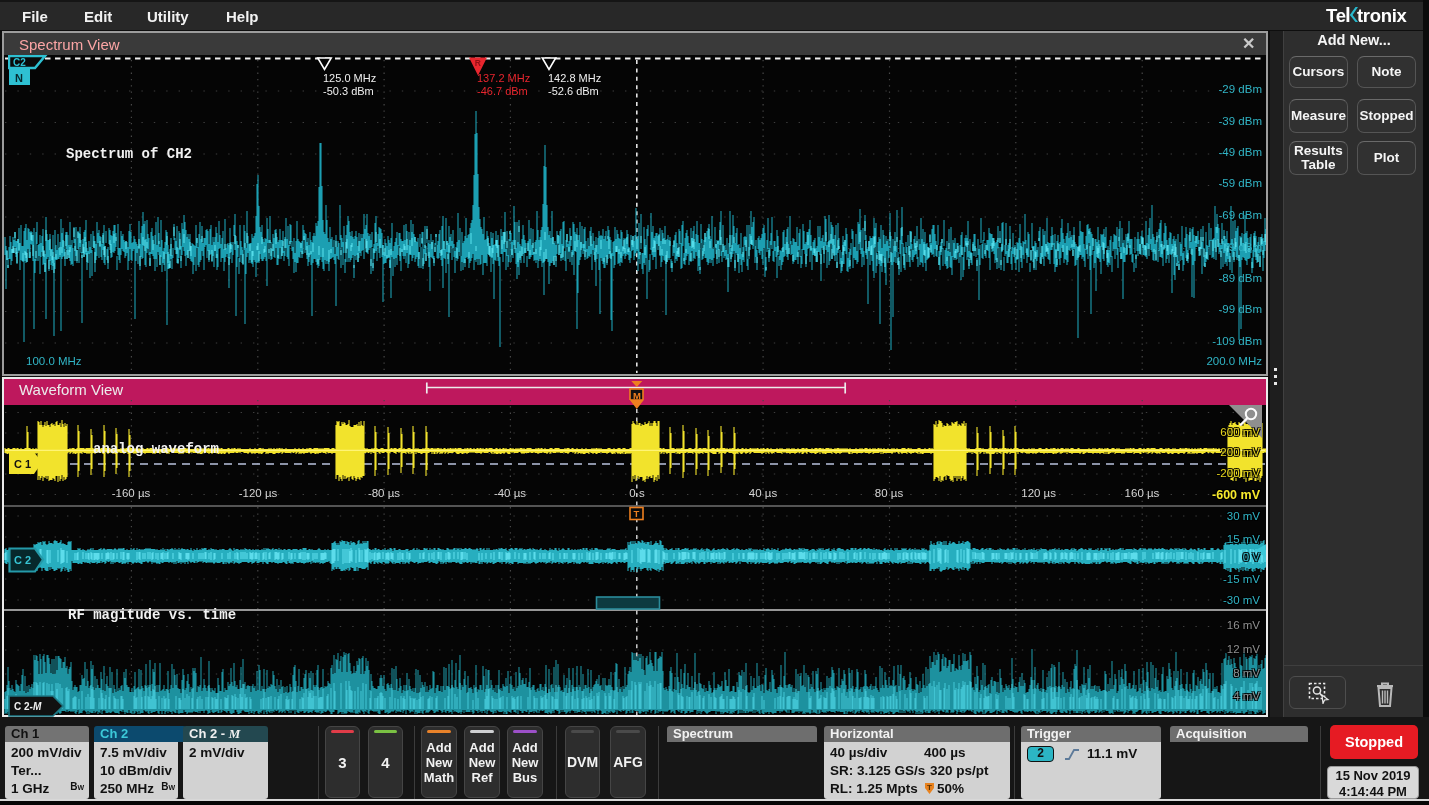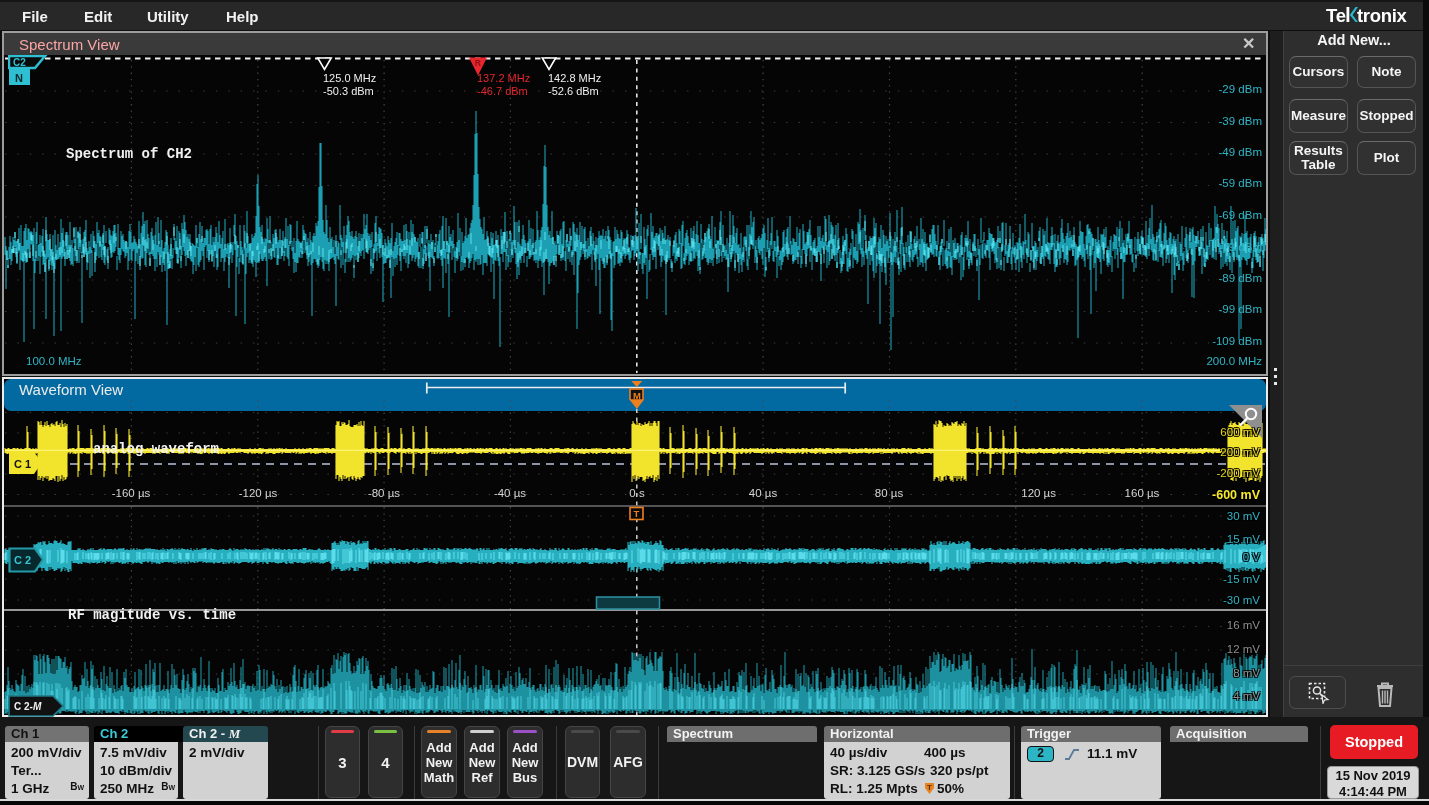--- a/index.html
+++ b/index.html
@@ -59,21 +59,21 @@
     <div class="abs" style="right:4px;top:176px;color:#31b5c6;font-size:11.5px;">-69 dBm</div>
     <div class="abs" style="right:4px;top:208px;color:#31b5c6;font-size:11.5px;">-79 dBm</div>
     <div class="abs" style="right:4px;top:239px;color:#31b5c6;font-size:11.5px;">-89 dBm</div>
     <div class="abs" style="right:4px;top:270px;color:#31b5c6;font-size:11.5px;">-99 dBm</div>
     <div class="abs" style="right:4px;top:302px;color:#31b5c6;font-size:11.5px;">-109 dBm</div>
   <div class="abs" style="left:22px;top:322px;color:#31b5c6;font-size:11.5px;">100.0 MHz</div>
   <div class="abs" style="right:4px;top:322px;color:#31b5c6;font-size:11.5px;">200.0 MHz</div>
 </div>
 
 <div class="abs" style="left:2px;top:377px;width:1266px;height:340px;border:2px solid #ececec;background:#050505;">
-  <div class="abs" style="left:0;top:0;width:1262px;height:32px;background:#0369a1;border-radius:7px;">
+  <div class="abs" style="left:0;top:0;width:1262px;height:26px;background:#be185d;">
     <span class="abs" style="left:15px;top:2px;color:#ececec;font-size:15px;">Waveform View</span>
     <svg class="abs" style="left:0;top:0;" width="1262" height="21">
       <path d="M422 8.5 h420" stroke="#ececec" stroke-width="1.7" fill="none"></path>
       <path d="M422.8 3.5 v11 M841.2 3.5 v11" stroke="#ececec" stroke-width="1.7" fill="none"></path>
       <polygon points="627.3,2 638.3,2 632.8,8" fill="#ee7f1f"></polygon>
       <rect x="626" y="10" width="13" height="11" fill="#111" stroke="#ee7f1f" stroke-width="1.6"></rect>
       <text x="629" y="19.5" fill="#ee7f1f" font-size="9.5" font-weight="bold">M</text>
     </svg>
   </div>
   <svg class="abs" style="left:0;top:21px;" width="1262" height="315">
@@ -188,21 +188,21 @@
 <div class="abs" style="left:1423px;top:0;width:6px;height:805px;background:#0b0b0b;"></div>
 
 <div class="abs" style="left:0;top:717px;width:1429px;height:88px;background:#161616;">
 <div class="abs" style="left:5px;top:9px;width:84px;height:16px;background:#737373;color:#111;font-size:13px;font-weight:bold;padding:0 0 12px 6px;line-height:16px;border-radius:3px 3px 0 0;">Ch 1</div>
     <div class="abs" style="left:5px;top:25px;width:84px;height:57px;background:#d2d2d2;border-radius:0 0 3px 3px;color:#111;font-size:13.5px;font-weight:bold;">
       <div class="abs" style="left:6px;top:3px;white-space:nowrap;">200 mV/div</div>
       <div class="abs" style="left:6px;top:21px;white-space:nowrap;">Ter...</div>
       <div class="abs" style="left:6px;top:39px;white-space:nowrap;">1 GHz</div>
       <div class="abs" style="right:5px;top:39px;font-size:10px;">B<span style="font-size:7px;">W</span></div>
     </div>
-    <div class="abs" style="left:94px;top:9px;width:92px;height:16px;background:#000000;color:#3cc9d9;font-size:13px;font-weight:bold;padding:0 0 0 6px;line-height:16px;border-radius:3px 3px 0 0;">Ch 2</div>
+    <div class="abs" style="left:94px;top:9px;width:92px;height:16px;background:#0c4a6e;color:#3cc9d9;font-size:13px;font-weight:bold;padding:0 0 0 6px;line-height:16px;border-radius:3px 3px 0 0;">Ch 2</div>
     <div class="abs" style="left:94px;top:25px;width:84px;height:57px;background:#d2d2d2;border-radius:0 0 3px 3px;color:#111;font-size:13.5px;font-weight:bold;">
       <div class="abs" style="left:6px;top:3px;white-space:nowrap;">7.5 mV/div</div>
       <div class="abs" style="left:6px;top:21px;white-space:nowrap;">10 dBm/div</div>
       <div class="abs" style="left:6px;top:39px;white-space:nowrap;">250 MHz</div>
       <div class="abs" style="right:3px;top:39px;font-size:10px;">B<span style="font-size:7px;">W</span></div>
     </div>
     <div class="abs" style="left:183px;top:9px;width:85px;height:16px;background:#234850;color:#f0f0f0;font-size:13px;font-weight:bold;padding:0 0 0 6px;line-height:16px;border-radius:3px 3px 0 0;">Ch 2 - <i style="font-family:'Liberation Serif',serif;">M</i></div>
     <div class="abs" style="left:183px;top:25px;width:85px;height:57px;background:#d2d2d2;border-radius:0 0 3px 3px;color:#111;font-size:13.5px;font-weight:bold;">
       <div class="abs" style="left:6px;top:3px;white-space:nowrap;">2 mV/div</div>
     </div>

